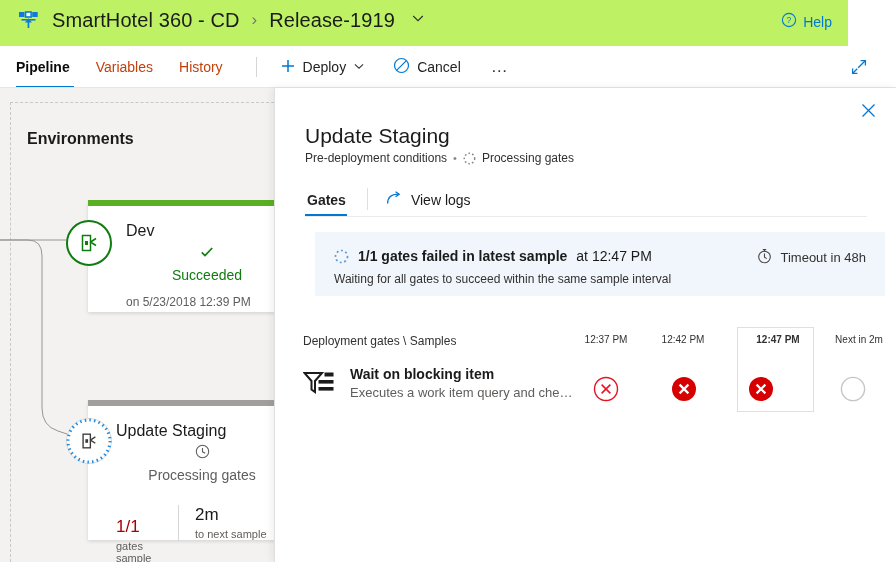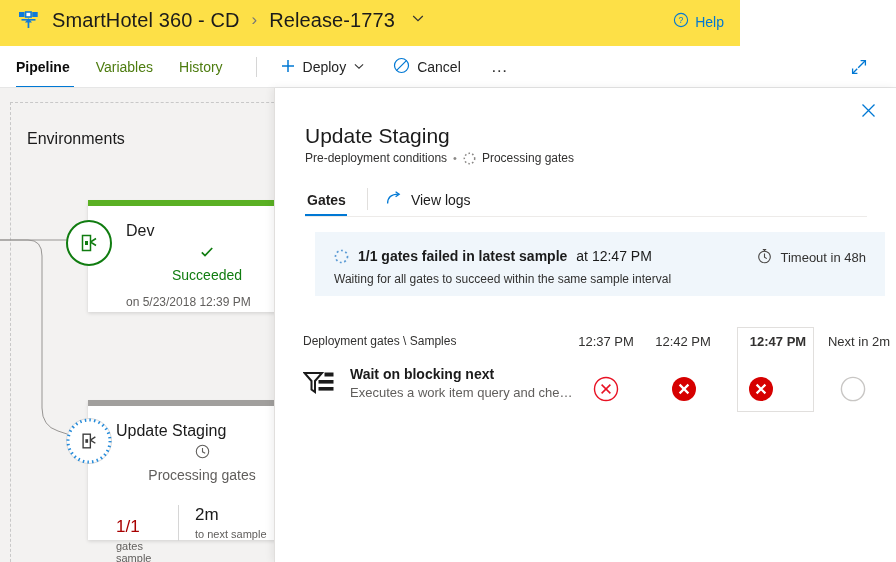--- a/index.html
+++ b/index.html
@@ -7,22 +7,22 @@
     width: 896px; height: 562px;
     font-family: "Liberation Sans", sans-serif;
     background: #ffffff;
     overflow: hidden;
     -webkit-font-smoothing: antialiased;
   }
   #root { position: relative; width: 896px; height: 562px; background: #fff; }
 
   
   .header {
-    position: absolute; left: 0; top: 0; width: 740px; height: 46px;
-    background: #fde047;
+    position: absolute; left: 0; top: 0; width: 848px; height: 46px;
+    background: #bef264;
   }
   .hdr-left {
     position: absolute; left: 14px; top: 6px;
     display: flex; align-items: center; gap: 10px;
   }
   .release-icon { width: 28px; height: 28px; position: relative; }
   .title-text {
     font-size: 20px; color: #1b1b1b; font-weight: 400; white-space: nowrap;
     letter-spacing: 0.1px;
   }
@@ -38,21 +38,21 @@
   
   .toolbar {
     position: absolute; left: 0; top: 46px; width: 896px; height: 42px;
     background: #fff;
   }
   .toolbar-inner {
     position: absolute; left: 14px; top: 0; height: 42px;
     display: flex; align-items: center; gap: 0;
   }
   .tab-item {
-    font-size: 14px; color: #4d7c0f; padding: 0 13px; height: 42px;
+    font-size: 14px; color: #c2410c; padding: 0 13px; height: 42px;
     display: flex; align-items: center; cursor: pointer; position: relative;
     white-space: nowrap;
   }
   .tab-item:first-child { padding-left: 2px; }
   .tab-item.active { font-weight: bold; color: #0b0b0b; }
   .tab-item.active::after {
     content: ""; position: absolute; left: 2px; right: 9px; bottom: 0;
     height: 2px; background: #0078d4;
   }
   .tb-div {
@@ -75,21 +75,21 @@
   .canvas {
     position: absolute; left: 0; top: 88px; width: 282px; height: 474px;
     background: #f3f2f1; overflow: hidden;
   }
   .canvas-dash {
     position: absolute; left: 10px; top: 14px; width: 450px; height: 470px;
     border-left: 1px dashed #c8c8c8; border-top: 1px dashed #c8c8c8;
   }
   .env-heading {
     position: absolute; left: 27px; top: 42px;
-    font-size: 16px; color: #1b1b1b; font-weight: normal;
+    font-size: 16px; color: #1b1b1b; font-weight: bold;
   }
   .connector { position: absolute; left: 0; top: 0; }
 
   .env-card {
     position: absolute; background: #fff;
     box-shadow: 0 0.3px 0.9px rgba(0,0,0,0.10), 0 1.6px 3.6px rgba(0,0,0,0.13);
   }
   .env-card .topbar { height: 6px; width: 100%; }
   .env-badge {
     position: absolute; width: 46px; height: 46px; border-radius: 50%;
@@ -165,21 +165,21 @@
     position: absolute; right: 19px; top: 16px;
     display: flex; align-items: center; gap: 8px;
     font-size: 13px; color: #323130;
   }
 
   
   .gt-header {
     position: absolute; left: 303px; top: 334px; width: 580px; height: 22px;
   }
   .gt-colhead {
-    position: absolute; font-size: 13px; color: #323130; text-align: center;
+    position: absolute; font-size: 10px; color: #323130; text-align: center;
     white-space: nowrap;
   }
   .gt-label { position: absolute; left: 0; top: 0; font-size: 12px; color: #323130; }
 
   .gt-highlight {
     position: absolute; left: 737px; top: 327px; width: 77px; height: 85px;
     border: 1px solid #e1dfdd; background: #fff;
   }
   .gt-row {
     position: absolute; left: 303px; top: 366px; width: 580px; height: 46px;
@@ -203,21 +203,21 @@
           <rect x="5" y="6" width="5.5" height="5" fill="#0f7ada"></rect>
           <rect x="11.6" y="6" width="5.5" height="5" fill="#fff" stroke="#0f7ada" stroke-width="1.6"></rect>
           <rect x="18.2" y="6" width="5.5" height="5" fill="#0f7ada"></rect>
           <rect x="7.5" y="13" width="14" height="1.6" fill="#0f7ada"></rect>
           <rect x="13.6" y="13" width="1.7" height="9" fill="#0f7ada"></rect>
           <path d="M14.45 12.2 L18 16.4 H10.9 Z" fill="#0f7ada"></path>
         </svg>
       </span>
       <span class="title-text">SmartHotel 360 - CD</span>
       <span class="bc-sep">›</span>
-      <span class="title-text">Release-1773</span>
+      <span class="title-text">Release-1919</span>
       <span class="chev-down">
         <svg width="14" height="14" viewBox="0 0 14 14">
           <path d="M2.2 5 L7 9.6 L11.8 5" fill="none" stroke="#333" stroke-width="1.2"></path>
         </svg>
       </span>
     </div>
 
     <div class="help-btn">
       <span>
         <svg width="16" height="16" viewBox="0 0 16 16">
@@ -429,21 +429,21 @@
   <div class="gt-row">
     <div style="position:absolute;left:0;top:4px;">
       <svg width="34" height="30" viewBox="0 0 34 30">
         <path d="M1.5 3 H19 L12 11 V22 L8.5 19.5 V11 Z" fill="none" stroke="#1b1b1b" stroke-width="2"></path>
         <rect x="21.5" y="2.5" width="9" height="4" fill="#1b1b1b"></rect>
         <rect x="15.5" y="10" width="15" height="3.6" fill="#1b1b1b"></rect>
         <rect x="15.5" y="17" width="15" height="3.6" fill="#1b1b1b"></rect>
       </svg>
     </div>
     <div style="position:absolute;left:47px;top:0;">
-      <div class="gate-name">Wait on blocking next</div>
+      <div class="gate-name">Wait on blocking item</div>
       <div class="gate-desc" style="margin-top:3px;">Executes a work item query and che…</div>
     </div>
 
     <div class="cell-icon" style="left:280px;">
       <svg width="26" height="26" viewBox="0 0 26 26">
         <circle cx="13" cy="13" r="11.5" fill="none" stroke="#e81123" stroke-width="1.4"></circle>
         <path d="M8.6 8.6 L17.4 17.4 M17.4 8.6 L8.6 17.4" stroke="#e81123" stroke-width="1.5"></path>
       </svg>
     </div>
     <div class="cell-icon" style="left:358px;">

